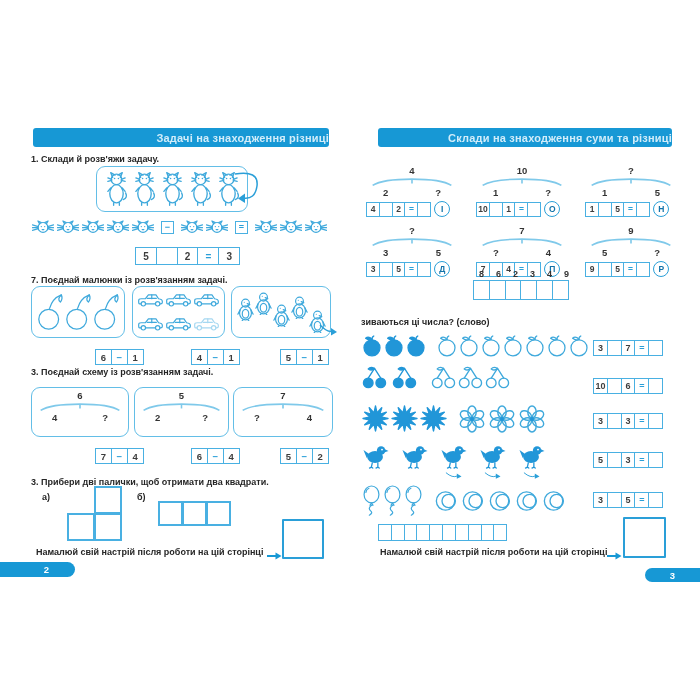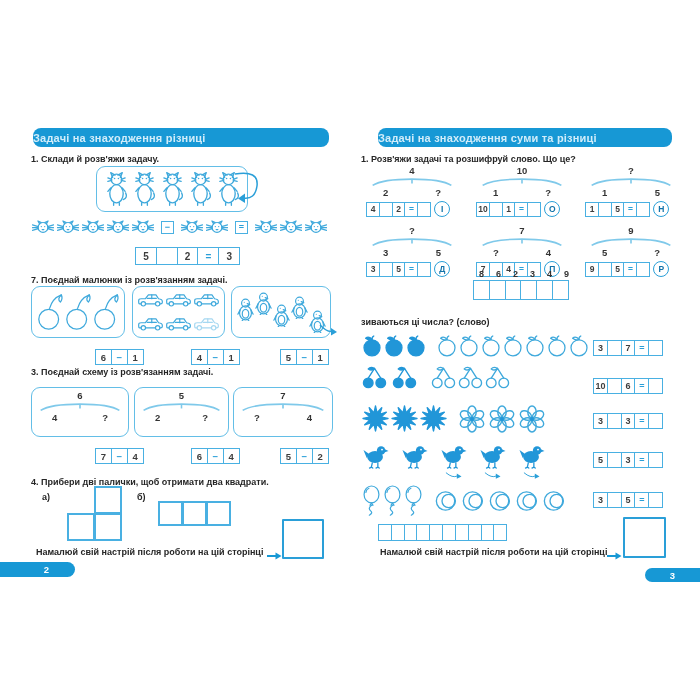--- a/index.html
+++ b/index.html
@@ -1,20 +1,20 @@
 <!DOCTYPE html>
 <html><head>
 <meta charset="utf-8">
 <style>
   html,body{margin:0;padding:0;background:#fff;}
   .sheet{position:relative;width:700px;height:700px;background:#ffffff;overflow:hidden;
          font-family:"Liberation Sans",sans-serif;}
   .page{position:absolute;width:315px;height:470px;}
-  .pill{position:absolute;background:#1798d5;border-radius:8px;color:#d2edfa;font-weight:bold;
-        font-size:11px;display:flex;align-items:center;justify-content:flex-start;letter-spacing:.2px;}
+  .pill{position:absolute;background:#1798d5;border-radius:3px;color:#d2edfa;font-weight:bold;
+        font-size:11px;display:flex;align-items:center;justify-content:flex-end;letter-spacing:.2px;}
   .pagenum{position:absolute;background:#1798d5;color:#ffffff;font-weight:bold;font-size:9.5px;
         display:flex;align-items:center;justify-content:center;}
   .tlabel{position:absolute;font-size:9px;font-weight:bold;color:#262626;line-height:10.5px;white-space:nowrap;}
   .wrap{white-space:normal;width:312px;}
   .strip{display:flex;position:absolute;background:#fff;}
   .cell{border:1.2px solid #49b0e2;margin-left:-1.2px;display:flex;align-items:center;justify-content:center;
         font-weight:bold;color:#3d3d3d;background:#fff;box-sizing:border-box;}
   .cell:first-child{margin-left:0;}
   .cell.op{color:#2a9fd8;}
   .s21 .cell{width:22px;height:18px;font-size:10px;}
@@ -330,44 +330,43 @@
           <div class="cell op">−</div>
           <div class="cell">4</div>
         </div>
         <div class="strip s17" style="left: 250px; top: 328px;">
           <div class="cell">5</div>
           <div class="cell op">−</div>
           <div class="cell">2</div>
         </div>
       </div>
 
-    <div class="tlabel" style="left:1px;top:357px">4. Прибери дві палички, щоб отримати два квадрати.</div>
+    <div class="tlabel" style="left:1px;top:357px">3. Прибери дві палички, щоб отримати два квадрати.</div>
     <div class="tlabel" style="left:12px;top:372px">а)</div>
     <div class="sq" style="left:64px;top:366px;width:28px;height:28px"></div>
     <div class="sq" style="left:37px;top:393px;width:28px;height:28px"></div>
     <div class="sq" style="left:64px;top:393px;width:28px;height:28px"></div>
     <div class="tlabel" style="left:107px;top:372px">б)</div>
     <div class="sq" style="left:128px;top:381px;width:25px;height:25px"></div>
     <div class="sq" style="left:152px;top:381px;width:25px;height:25px"></div>
     <div class="sq" style="left:176px;top:381px;width:25px;height:25px"></div>
 
     <div id="hedgehog" class="absvg" style="left:246px;top:358px"></div>
     <div class="moodbox" style="left:252px;top:399px;width:42px;height:40px"></div>
     <div class="tlabel" style="left:6px;top:427px">Намалюй свій настрій після роботи на цій сторінці</div>
     <div id="moodArrowL" class="absvg" style="left:236px;top:427px"><svg width="16" height="10" viewBox="0 0 16 10">
           <path d="M1,5 L10.5,5" stroke="#1798d5" stroke-width="2" fill="none"></path>
           <polygon points="9.5,1.5 15.5,5 9.5,8.5" fill="#1798d5"></polygon>
         </svg></div>
   </div>
 
   <div class="page" id="pageR" style="left:360px;top:120px">
     <div class="pill" style="left:18px;top:8px;width:294px;height:19px">
-      <span>Задачі на знаходження суми та різниці</span>
+      <span>Склади на знаходження суми та різниці</span>
     </div>
-    <div class="tlabel" style="left:1px;top:34px">1. Розв'яжи задачі та розшифруй слово. Що це?</div>
     <div id="rSchemes">
         <div class="scheme" style="left: 6px; top: 45px; width: 92px;">
           <div class="sch-total">4</div>
           <div style="text-align: center; line-height: 0;"><svg width="82" height="11" viewBox="0 0 100 14" preserveAspectRatio="none">
               <path d="M2,12 Q14,4 50,4 Q86,4 98,12" fill="none" stroke="#7fc9ea" stroke-width="2"></path>
               <path d="M50,4 L50,9.5" fill="none" stroke="#7fc9ea" stroke-width="2"></path>
             </svg></div>
           <div class="sch-parts" style="width: 58px;">
             <span>2</span>
             <span>?</span>

